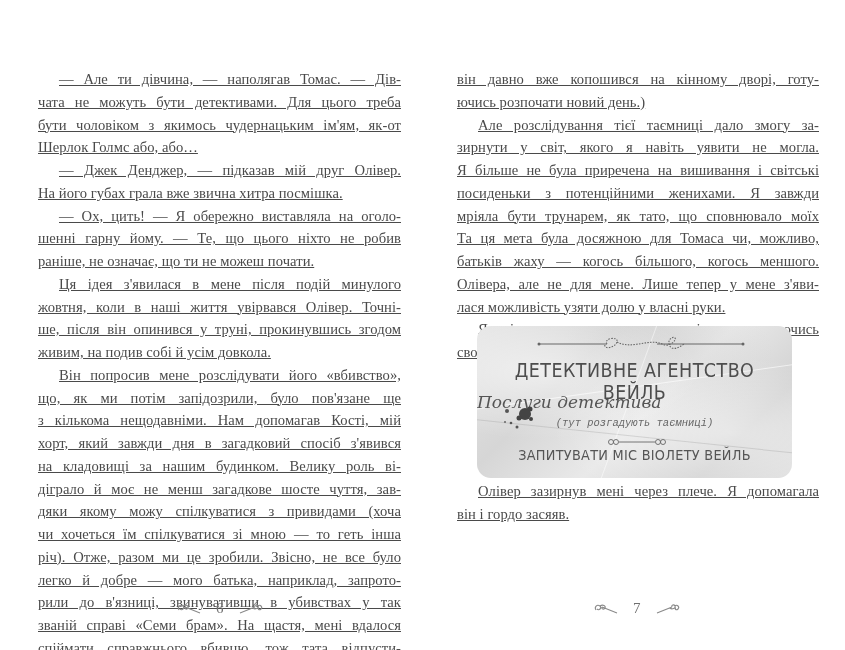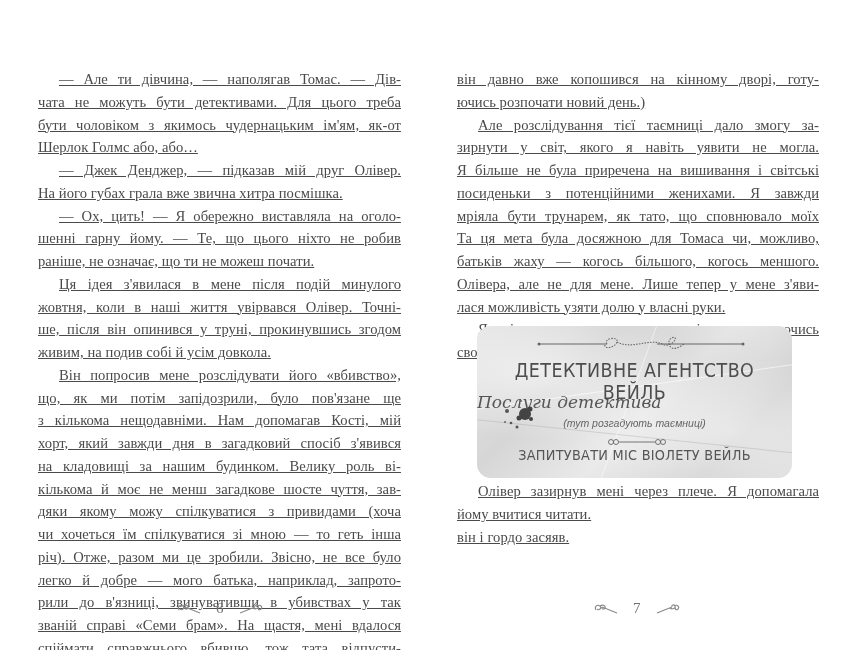--- a/index.html
+++ b/index.html
@@ -41,21 +41,21 @@
     position: absolute; left: 0; right: 0; top: 33px; text-align: center;
     font-family: "DejaVu Sans", sans-serif; font-size: 19px; letter-spacing: 0.5px;
     font-weight: normal; color: #4d4d4d; transform: scaleX(0.92);
   }
   .card-subtitle {
     position: absolute; left: 0; right: 0; top: 66px; text-align: left;
     font-family: "DejaVu Serif", serif; font-style: italic; font-size: 17px; color: #555;
   }
   .card-note {
     position: absolute; left: 0; right: 0; top: 91px; text-align: center;
-    font-family: Liberation Sans, sans-serif; font-style: italic; font-size: 10.5px; color: #666;
+    font-family: Liberation Mono, monospace; font-style: italic; font-size: 10.5px; color: #666;
   }
   .card-divider { position: absolute; left: 130px; top: 111px; width: 60px; height: 10px; }
   .card-contact {
     position: absolute; left: 0; right: 0; top: 121px; text-align: center;
     font-family: "DejaVu Sans", sans-serif; font-size: 14px; color: #555; letter-spacing: 0.3px;
     transform: scaleX(0.92);
   }
   .ink-splat { position: absolute; left: 20px; top: 70px; width: 50px; height: 40px; }
 
   .folio {
@@ -83,21 +83,21 @@
       <span class="line last">раніше, не означає, що ти не можеш почати.</span>
       <span class="line indent">Ця ідея з'явилася в мене після подій минулого</span>
       <span class="line">жовтня, коли в наші життя увірвався Олівер. Точні-</span>
       <span class="line">ше, після він опинився у труні, прокинувшись згодом</span>
       <span class="line last">живим, на подив собі й усім довкола.</span>
       <span class="line indent">Він попросив мене розслідувати його «вбивство»,</span>
       <span class="line">що, як ми потім запідозрили, було пов'язане ще</span>
       <span class="line">з кількома нещодавніми. Нам допомагав Кості, мій</span>
       <span class="line">хорт, який завжди дня в загадковий спосіб з'явився</span>
       <span class="line">на кладовищі за нашим будинком. Велику роль ві-</span>
-      <span class="line">кількома й моє не менш загадкове шосте чуття, зав-</span>
+      <span class="line">діграло й моє не менш загадкове шосте чуття, зав-</span>
       <span class="line">дяки якому можу спілкуватися з привидами (хоча</span>
       <span class="line">чи хочеться їм спілкуватися зі мною — то геть інша</span>
       <span class="line">річ). Отже, разом ми це зробили. Звісно, не все було</span>
       <span class="line">легко й добре — мого батька, наприклад, запрото-</span>
       <span class="line">рили до в'язниці, звинувативши в убивствах у так</span>
       <span class="line">званій справі «Семи брам». На щастя, мені вдалося</span>
       <span class="line">спіймати справжнього вбивцю, тож тата відпусти-</span>
     </div>
   <div class="folio">
     <svg viewBox="0 0 26 14">
@@ -157,21 +157,20 @@
       <circle cx="9" cy="5" r="2.5" fill="none" stroke="#666" stroke-width="0.9"></circle>
       <line x1="12" y1="5" x2="48" y2="5" stroke="#666" stroke-width="0.9"></line>
       <circle cx="51" cy="5" r="2.5" fill="none" stroke="#666" stroke-width="0.9"></circle>
       <circle cx="56" cy="5" r="2.5" fill="none" stroke="#666" stroke-width="0.9"></circle>
     </svg>
     <div class="card-contact">ЗАПИТУВАТИ МІС ВІОЛЕТУ ВЕЙЛЬ</div>
   </div>
 
   <div class="text-col" style="top: 480px;" id="right-text-bottom">
       <span class="line indent">Олівер зазирнув мені через плече. Я допомагала</span>
-      <span class="line last">йому вчитися читати.</span>
       <span class="line last">він і гордо засяяв.</span>
     </div>
 
   <div class="folio">
     <svg viewBox="0 0 26 14">
         <path d="M3 9 C1 6,4 3,7 5 C9 7,6 10,4 8 M7 5 C10 3,13 5,12 7 C11 9,8 8,9 6 M9 6 L24 12" fill="none" stroke="#8a8a8a" stroke-width="1.1"></path>
       </svg>
     <span class="num">7</span>
     <svg viewBox="0 0 26 14">
         <path d="M2 12 L17 6 M17 6 C16 4,19 3,20 5 C21 7,17 9,15 7 M20 5 C22 3,25 6,23 8 C21 10,19 7,21 7" fill="none" stroke="#8a8a8a" stroke-width="1.1"></path>

